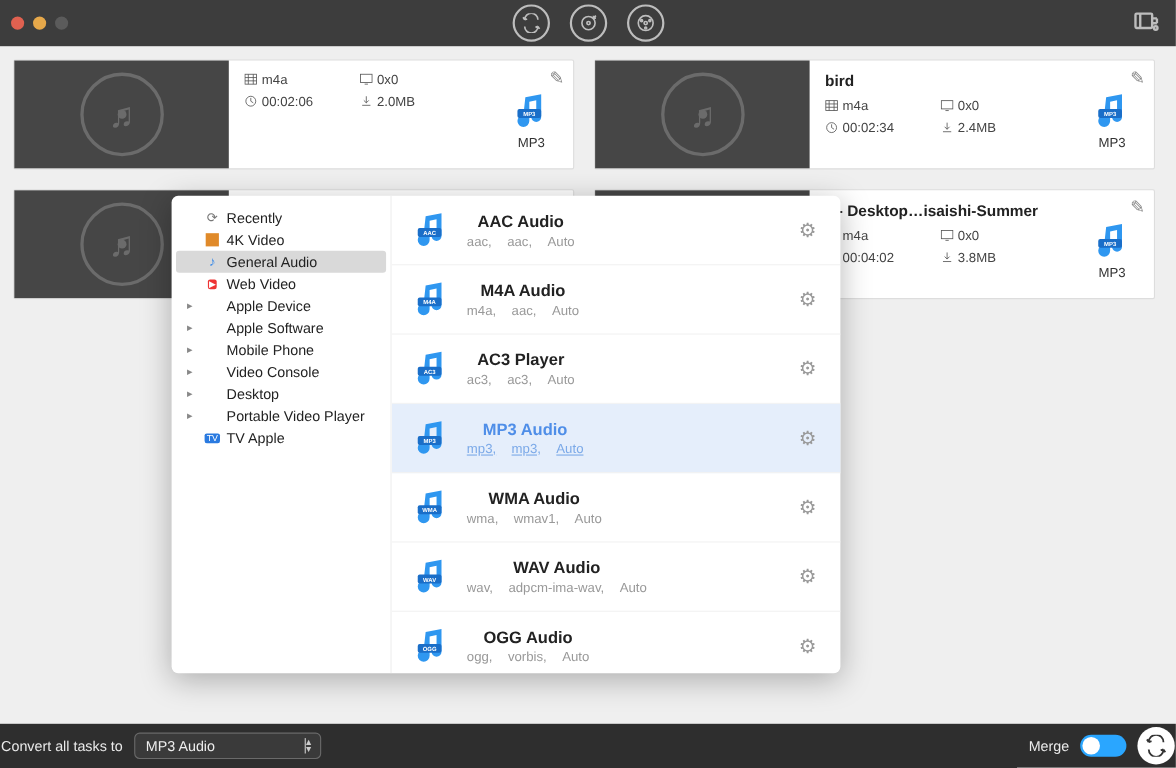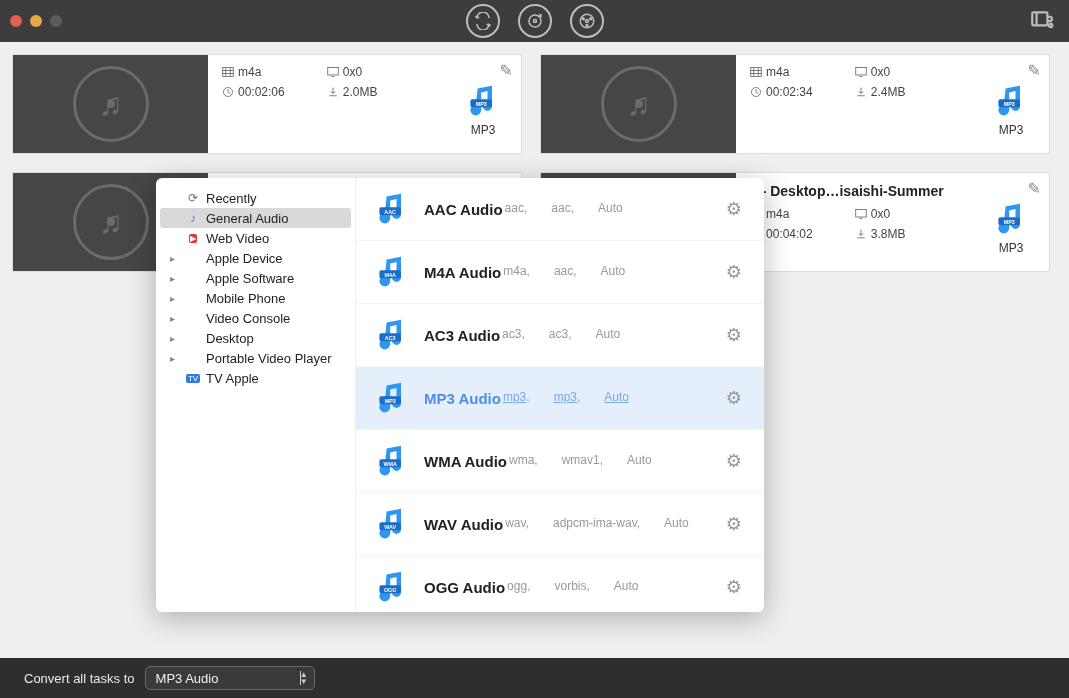--- a/index.html
+++ b/index.html
@@ -78,32 +78,32 @@
   .chev{color:#888;font-size:10px;width:10px;}
   .formats { flex:1; overflow-y:auto; }
   .fmt {
     height:63px; display:flex; align-items:center; padding:0 18px; gap:14px;
     border-bottom:1px solid #f2f2f2; position:relative;
   }
   .fmt.selected { background:#e5eefb; }
   .fmt.selected .fmt-title{color:#4f8ee8;}
   .fmt.selected .fmt-sub{color:#7ba9e8;text-decoration:underline;}
   .fmt-ico {width:36px;height:36px;}
-  .fmt-text{display:flex;flex-direction:row;gap:2px;text-align:center;}
+  .fmt-text{display:flex;flex-direction:column;gap:2px;text-align:center;}
   .fmt-title{font-weight:600;font-size:15px;color:#222;}
-  .fmt-sub{font-size:12px;color:#999;display:flex;gap:24px;}
+  .fmt-sub{font-size:12px;color:#999;display:flex;gap:14px;}
   .gear{position:absolute;right:22px;color:#999;font-size:18px;}
   .formats::-webkit-scrollbar{width:10px;}
   .formats::-webkit-scrollbar-thumb{background:#c8c8c8;border-radius:5px;}
   .formats::-webkit-scrollbar-track{background:#f0f0f0;}
 
   
   .bottombar {
     position:absolute; bottom:0; left:0; right:0; height:40px;
-    background:#2e2e2e; display:flex; align-items:center; padding:0 24px;
+    background:#2e2e2e; display:flex; align-items:center; padding:0 1px;
     color:#eaeaea; font-size:13px; gap:10px;
   }
   .select {
     border:1px solid #6a6a6a; border-radius:5px; height:24px;
     padding:0 28px 0 10px; background:#3a3a3a; color:#eee;
     display:flex;align-items:center; position:relative; min-width:170px;
   }
   .select::after{
     content:""; position:absolute; right:8px; width:10px;height:14px;
     background:
@@ -209,20 +209,21 @@
     </div>
       </div>
       <div class="card">
     <div class="thumb">
       <div class="thumb-disc">
             <span class="thumb-note">♫</span>
           </div>
     </div>
     <div class="card-body">
       <span class="pencil">✎</span>
+      <div class="card-title">bird</div>
       <div class="meta">
         <div class="meta-col">
           <span><svg viewBox="0 0 16 16" width="12" height="12">
                   <rect x="1" y="2" width="14" height="12" fill="none" stroke="#555"></rect>
                   <path d="M1 6h14M1 10h14M5 2v12M11 2v12" stroke="#555"></path>
                 </svg> m4a</span>
           <span><svg viewBox="0 0 16 16" width="12" height="12">
                   <circle cx="8" cy="8" r="6" fill="none" stroke="#555"></circle>
                   <path d="M8 4v4l3 2" stroke="#555" fill="none"></path>
                 </svg> 00:02:34</span>
@@ -339,20 +340,27 @@
 
   <div class="popup">
     <div class="sidebar" id="sidebar">
         <div class="sb-item">
           <span class="chev"></span>
     <span class="sb-ico">
             <span style="color:#777">⟳</span>
           </span>
     <span>Recently</span>
         </div>
+        <div class="sb-item">
+          <span class="chev"></span>
+    <span class="sb-ico">
+            <span style="background:#e08a2a;width:12px;height:12px;display:inline-block"></span>
+          </span>
+    <span>4K Video</span>
+        </div>
         <div class="sb-item selected">
           <span class="chev"></span>
     <span class="sb-ico">
             <span style="color:#3a8ae8">♪</span>
           </span>
     <span>General Audio</span>
         </div>
         <div class="sb-item">
           <span class="chev"></span>
     <span class="sb-ico">
@@ -431,21 +439,21 @@
     </div>
     <span class="gear">⚙</span>
         </div>
         <div class="fmt">
     <div class="fmt-ico"><svg class="note-blue" viewBox="0 0 40 40">
     <path d="M14 6 L30 3 L30 26 A5 5 0 1 1 25 21 L25 9 L18 10.5 L18 30 A6 6 0 1 1 12 24 Z"></path>
     <rect class="band" x="6" y="18" width="24" height="9" rx="2"></rect>
     <text x="18" y="25" text-anchor="middle">AC3</text>
   </svg></div>
     <div class="fmt-text">
-      <span class="fmt-title">AC3 Audio</span>
+      <span class="fmt-title">AC3 Player</span>
       <span class="fmt-sub">
         <span>ac3,</span>
               <span>ac3,</span>
               <span>Auto</span>
       </span>
     </div>
     <span class="gear">⚙</span>
         </div>
         <div class="fmt selected">
     <div class="fmt-ico"><svg class="note-blue" viewBox="0 0 40 40">
@@ -514,13 +522,22 @@
       </div>
   </div>
 </div>
 
 <div class="bottombar">
   <span>Convert all tasks to</span>
   <div class="select">
     <span>MP3 Audio</span>
     <span class="arrows">▲<br>▼</span>
   </div>
+  <div class="bottom-right">
+    <span>Merge</span>
+    <div class="toggle"></div>
+    <div class="convert-btn">
+      <svg viewBox="0 0 24 24">
+          <path d="M4 8 A8 8 0 0 1 20 8 M20 16 A8 8 0 0 1 4 16 M4 8l-2-3 M4 8l3-1 M20 16l2 3 M20 16l-3 1"></path>
+        </svg>
+    </div>
+  </div>
 </div>
 
 </body></html>

